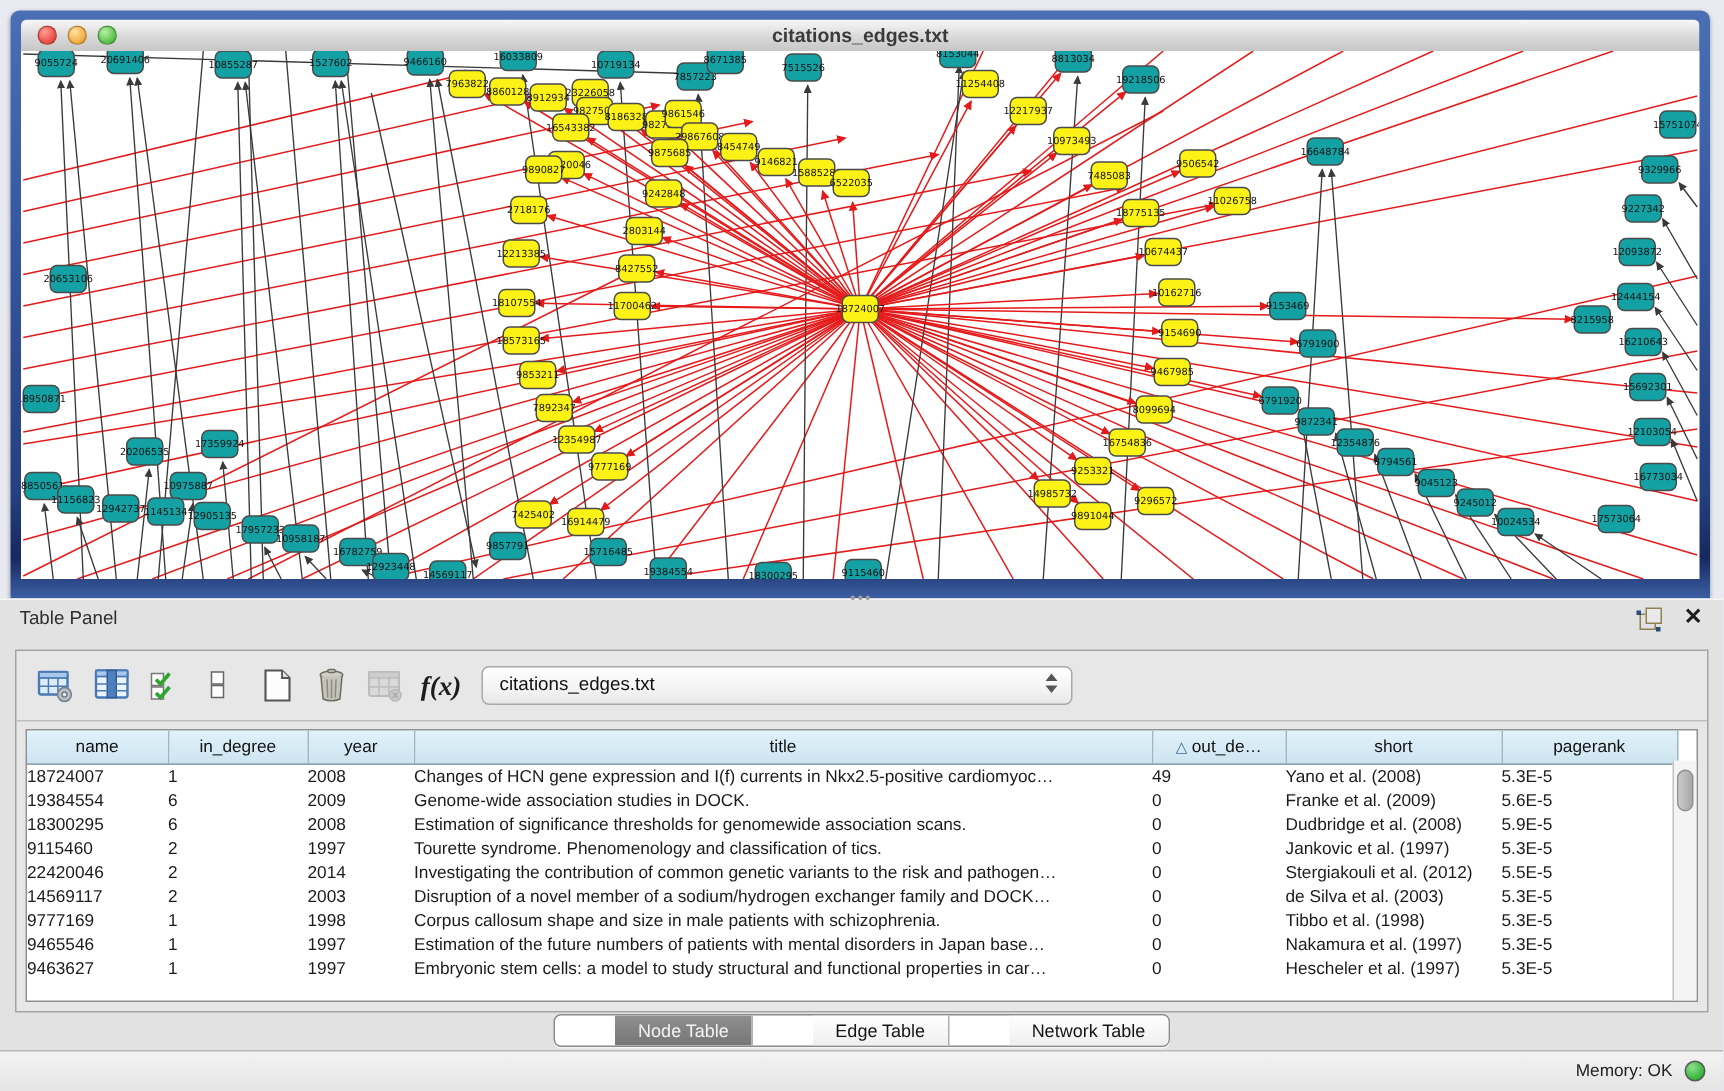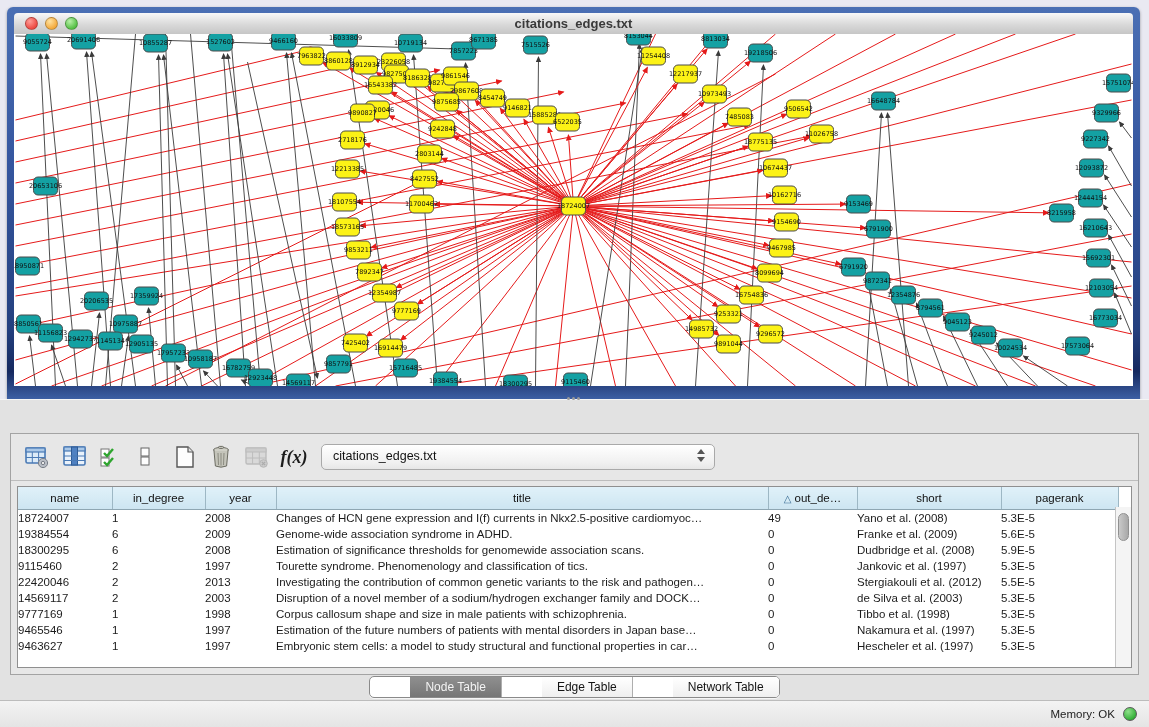--- a/index.html
+++ b/index.html
@@ -658,20 +658,30 @@
         </svg>
     </div>
   </div>
 
   <div id="table-panel">
     <div id="splitter-grip">
         <i></i>
         <i></i>
         <i></i>
       </div>
+    <div id="tp-header">
+      <span id="tp-title">Table Panel</span>
+      <span id="tp-float">
+        <span class="sq2"></span>
+          <span class="sq1"></span>
+        <span class="dot" style="left:-2px;top:2px;"></span>
+          <span class="dot" style="left:11px;top:13px;"></span>
+      </span>
+      <span id="tp-close">✕</span>
+    </div>
 
     <div id="tp-body">
       <div id="toolbar">
         <button class="tb-btn" style="left:12px" title="">
           <svg width="26" height="26" viewBox="0 0 26 26">
             <rect x="2" y="4" width="19" height="15" rx="1.5" fill="#dcebf8" stroke="#4a7ab5" stroke-width="1.6"></rect>
             <rect x="2" y="4" width="19" height="4" fill="#aac8e8" stroke="#4a7ab5" stroke-width="1.2"></rect>
             <line x1="8.3" y1="8" x2="8.3" y2="19" stroke="#4a7ab5"></line>
               <line x1="14.6" y1="8" x2="14.6" y2="19" stroke="#4a7ab5"></line>
             <line x1="2" y1="13.5" x2="21" y2="13.5" stroke="#4a7ab5"></line>
@@ -770,21 +780,21 @@
                 <td class="c2">2008</td>
                 <td class="c3">Changes of HCN gene expression and I(f) currents in Nkx2.5-positive cardiomyoc…</td>
                 <td class="c4">49</td>
                 <td class="c5">Yano et al. (2008)</td>
                 <td class="c6">5.3E-5</td>
               </tr>
               <tr>
                 <td class="c0">19384554</td>
                 <td class="c1">6</td>
                 <td class="c2">2009</td>
-                <td class="c3">Genome-wide association syndrome in ADHD.</td>
+                <td class="c3">Genome-wide association studies in DOCK.</td>
                 <td class="c4">0</td>
                 <td class="c5">Franke et al. (2009)</td>
                 <td class="c6">5.6E-5</td>
               </tr>
               <tr>
                 <td class="c0">18300295</td>
                 <td class="c1">6</td>
                 <td class="c2">2008</td>
                 <td class="c3">Estimation of significance thresholds for genomewide association scans.</td>
                 <td class="c4">0</td>
@@ -796,21 +806,21 @@
                 <td class="c1">2</td>
                 <td class="c2">1997</td>
                 <td class="c3">Tourette syndrome. Phenomenology and classification of tics.</td>
                 <td class="c4">0</td>
                 <td class="c5">Jankovic et al. (1997)</td>
                 <td class="c6">5.3E-5</td>
               </tr>
               <tr>
                 <td class="c0">22420046</td>
                 <td class="c1">2</td>
-                <td class="c2">2013</td>
+                <td class="c2">2014</td>
                 <td class="c3">Investigating the contribution of common genetic variants to the risk and pathogen…</td>
                 <td class="c4">0</td>
                 <td class="c5">Stergiakouli et al. (2012)</td>
                 <td class="c6">5.5E-5</td>
               </tr>
               <tr>
                 <td class="c0">14569117</td>
                 <td class="c1">2</td>
                 <td class="c2">2003</td>
                 <td class="c3">Disruption of a novel member of a sodium/hydrogen exchanger family and DOCK…</td>

